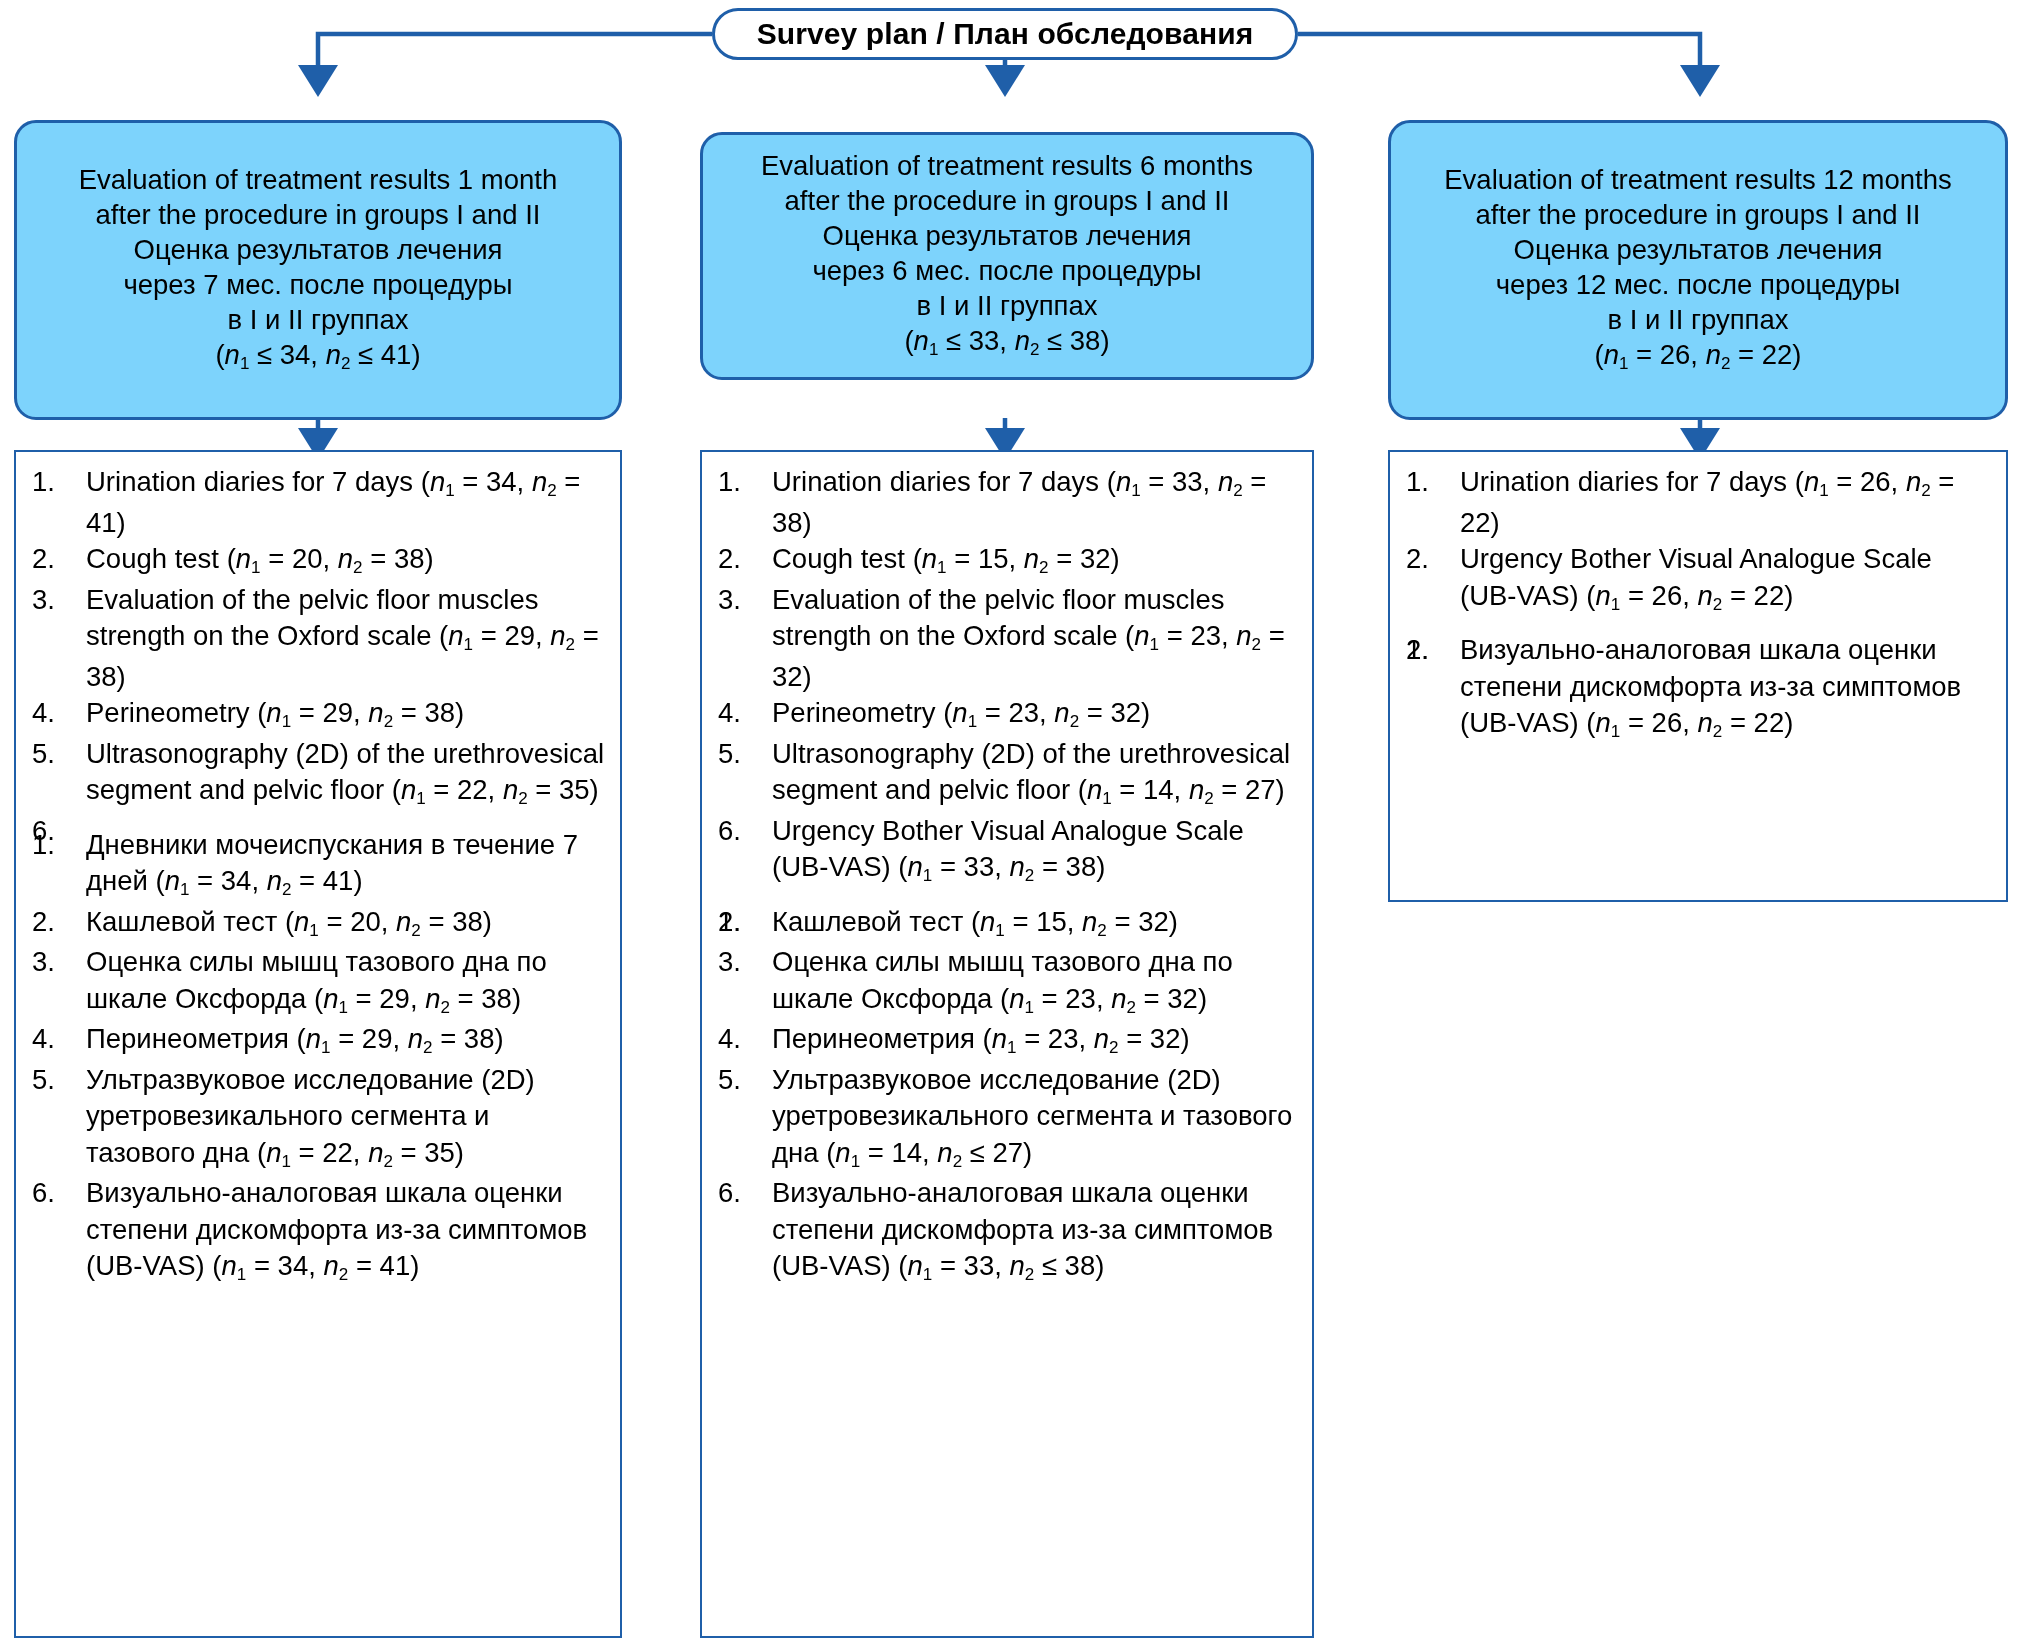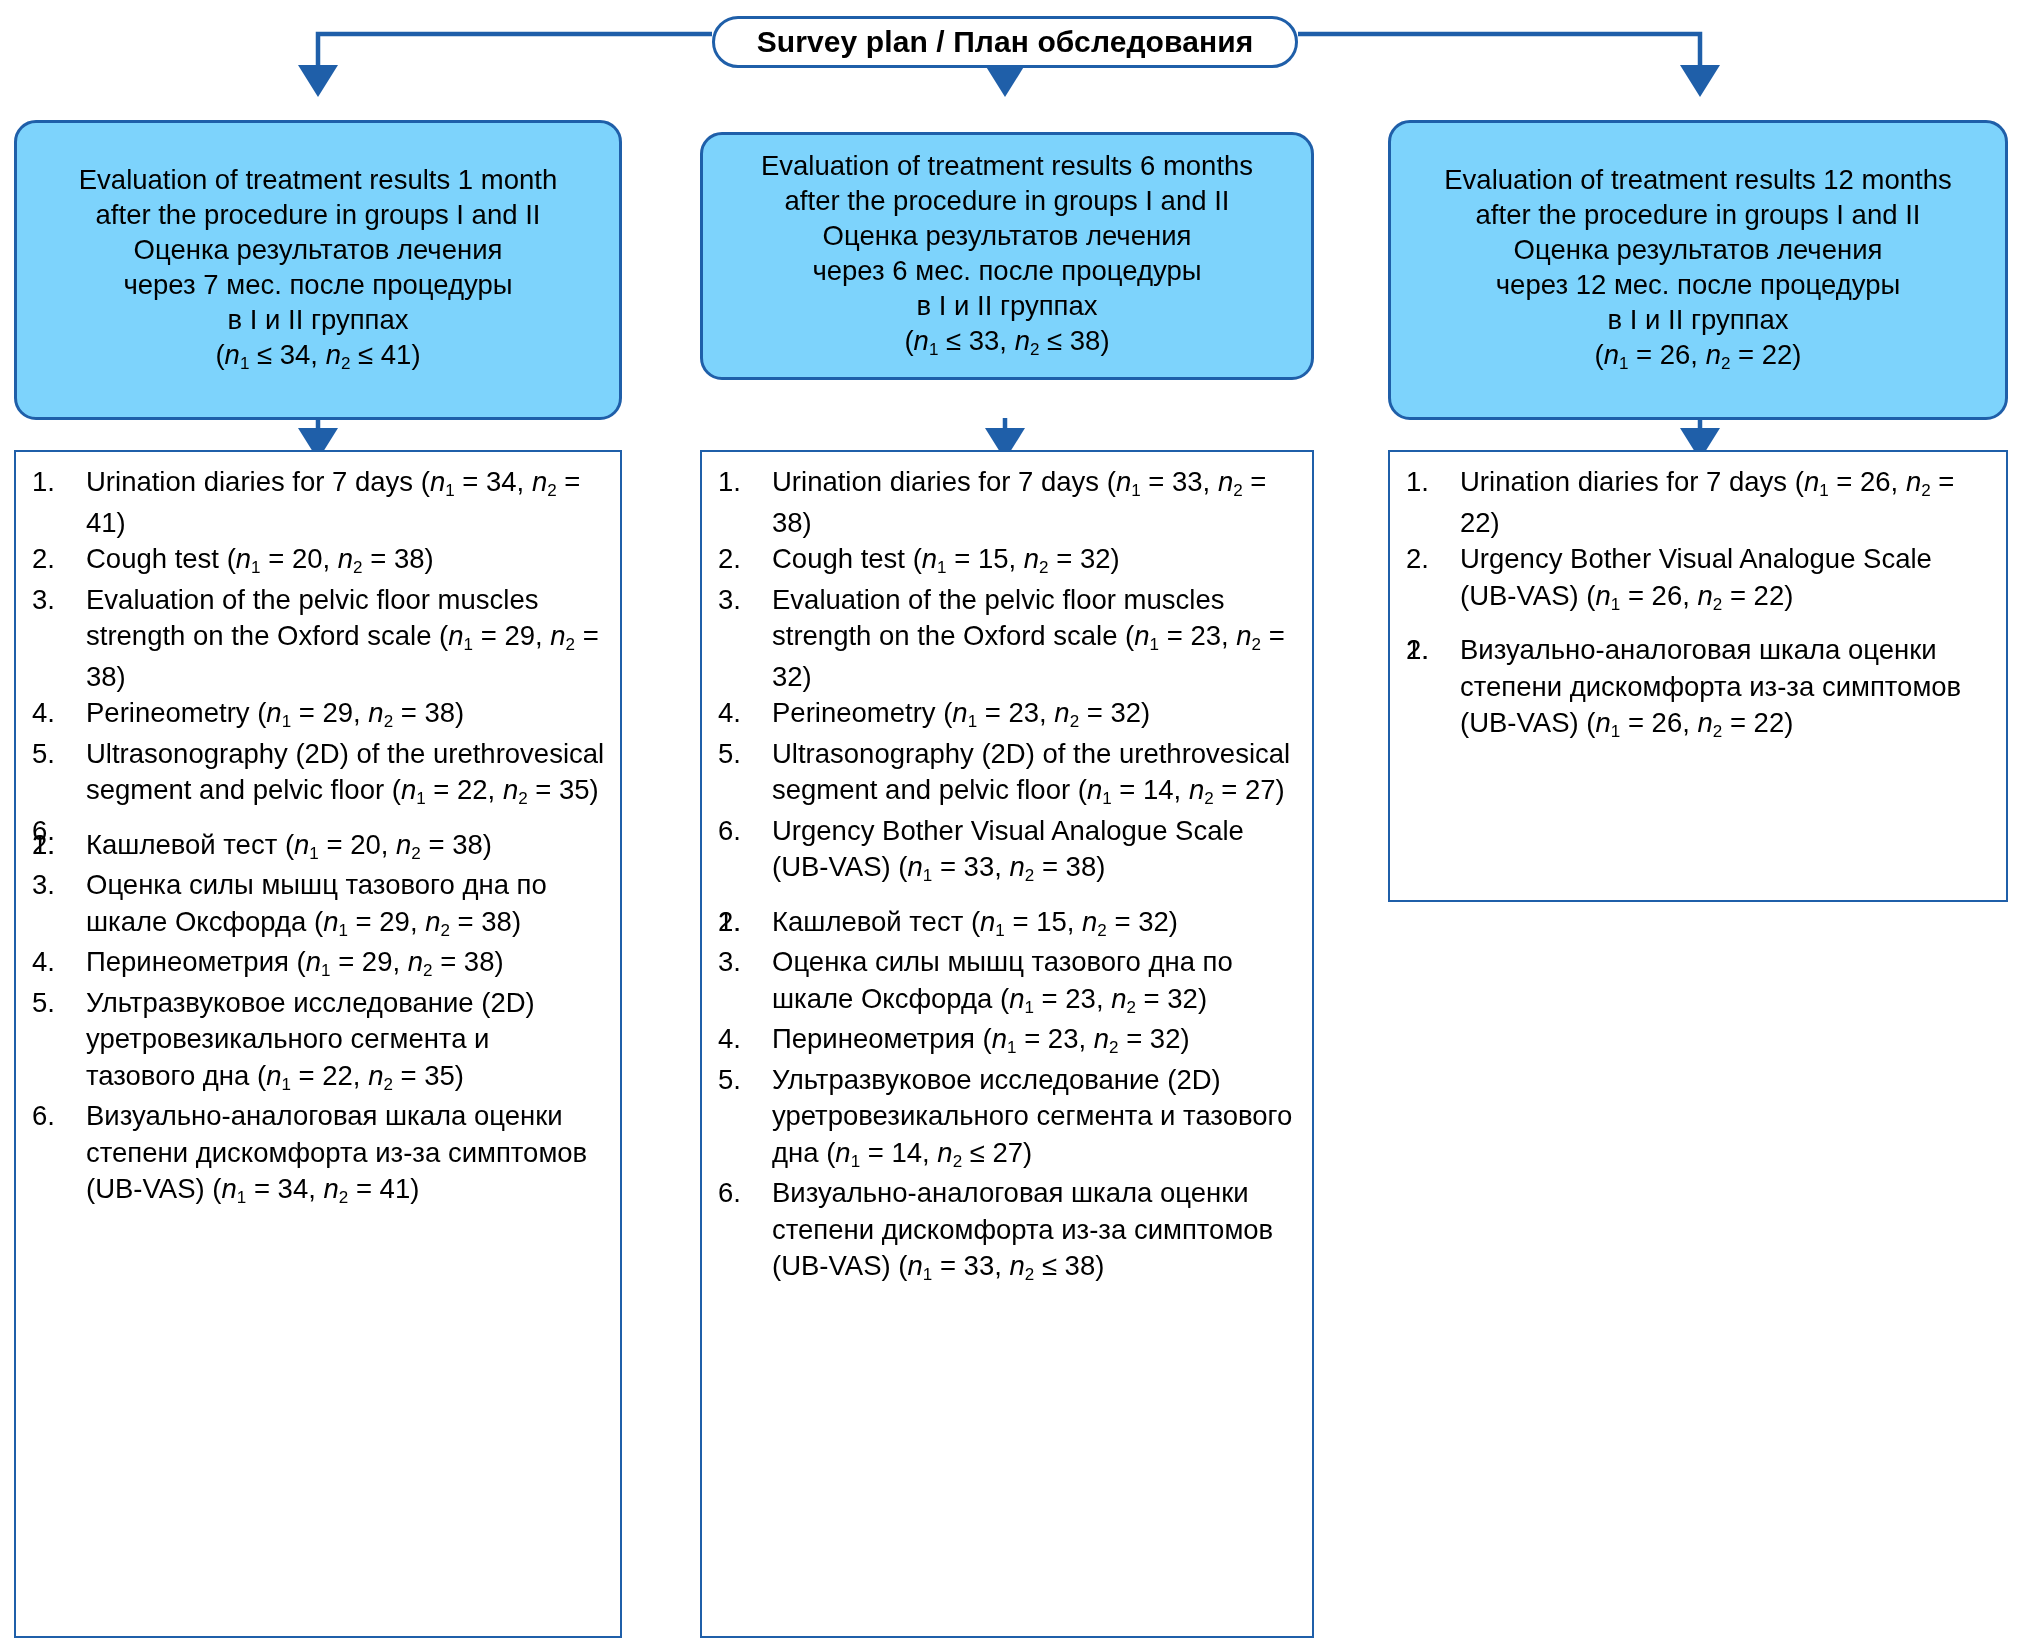--- a/index.html
+++ b/index.html
@@ -19,21 +19,21 @@
   .canvas {
     position: relative;
     width: 2020px;
     height: 1645px;
   }
 
   
   .title-box {
     position: absolute;
     left: 712px;
-    top: 16px;
+    top: 8px;
     width: 586px;
     height: 52px;
     border: 3px solid #1f5fa9;
     border-radius: 26px;
     background: #ffffff;
     display: flex;
     align-items: center;
     justify-content: center;
     box-sizing: border-box;
     z-index: 5;
@@ -154,21 +154,21 @@
     <ol class="list">
       <li><span class="num">1.</span><span>Urination diaries for 7 days (<i class="v">n</i><sub>1</sub> = 34, <i class="v">n</i><sub>2</sub> = 41)</span></li>
       <li><span class="num">2.</span><span>Cough test (<i class="v">n</i><sub>1</sub> = 20, <i class="v">n</i><sub>2</sub> = 38)</span></li>
       <li><span class="num">3.</span><span>Evaluation of the pelvic floor muscles strength on the Oxford scale (<i class="v">n</i><sub>1</sub> = 29, <i class="v">n</i><sub>2</sub> = 38)</span></li>
       <li><span class="num">4.</span><span>Perineometry (<i class="v">n</i><sub>1</sub> = 29, <i class="v">n</i><sub>2</sub> = 38)</span></li>
       <li><span class="num">5.</span><span>Ultrasonography (2D) of the urethrovesical segment and pelvic floor (<i class="v">n</i><sub>1</sub> = 22, <i class="v">n</i><sub>2</sub> = 35)</span></li>
       <li><span class="num">6.</span></li>
     </ol>
     <div class="gap-block"></div>
     <ol class="list">
-      <li><span class="num">1.</span></li>
+      <li><span class="num">1.</span><span>Дневники мочеиспускания в течение 7 дней (<i class="v">n</i><sub>1</sub> = 34, <i class="v">n</i><sub>2</sub> = 41)</span></li>
       <li><span class="num">2.</span><span>Кашлевой тест (<i class="v">n</i><sub>1</sub> = 20, <i class="v">n</i><sub>2</sub> = 38)</span></li>
       <li><span class="num">3.</span><span>Оценка силы мышц тазового дна по шкале Оксфорда (<i class="v">n</i><sub>1</sub> = 29, <i class="v">n</i><sub>2</sub> = 38)</span></li>
       <li><span class="num">4.</span><span>Перинеометрия (<i class="v">n</i><sub>1</sub> = 29, <i class="v">n</i><sub>2</sub> = 38)</span></li>
       <li><span class="num">5.</span><span>Ультразвуковое исследование (2D) уретровезикального сегмента и тазового дна (<i class="v">n</i><sub>1</sub> = 22, <i class="v">n</i><sub>2</sub> = 35)</span></li>
       <li><span class="num">6.</span><span>Визуально-аналоговая шкала оценки степени дискомфорта из-за симптомов (UB-VAS) (<i class="v">n</i><sub>1</sub> = 34, <i class="v">n</i><sub>2</sub> = 41)</span></li>
     </ol>
   </div>
 
   <div class="hdr-box" style="left:700px; top:132px; width:614px; height:248px;">
     <div class="line">Evaluation of treatment results 6 months</div>

